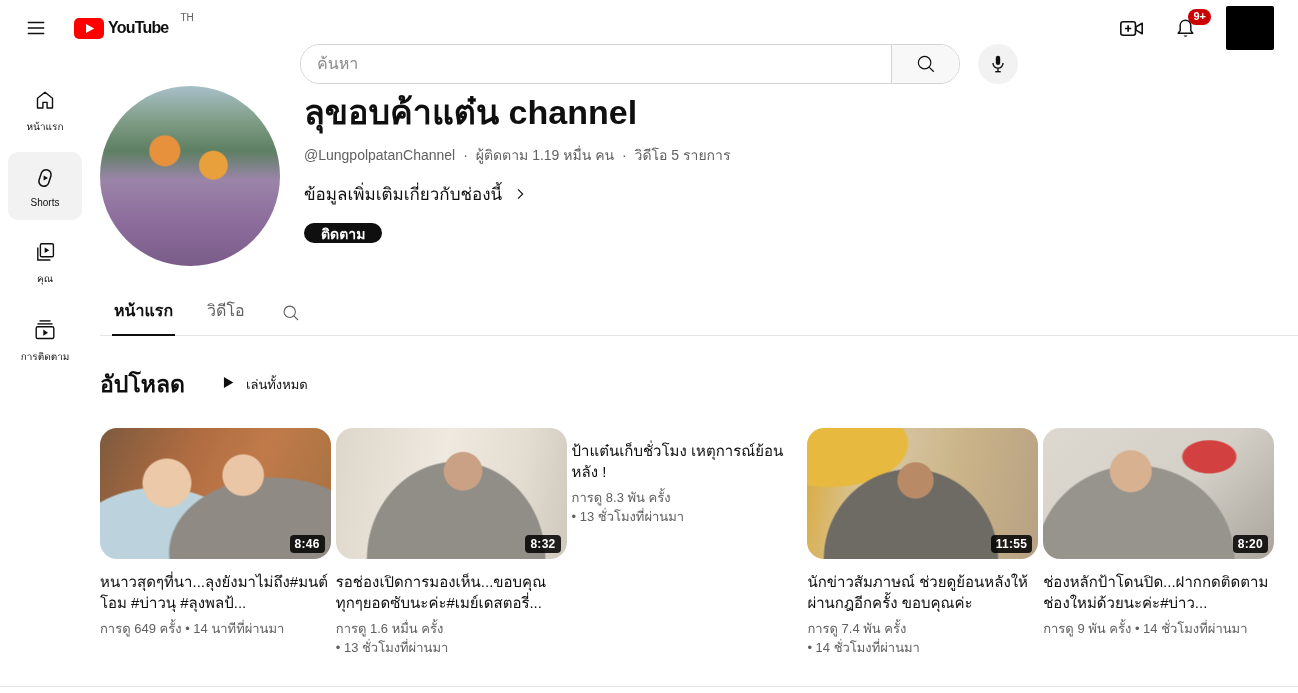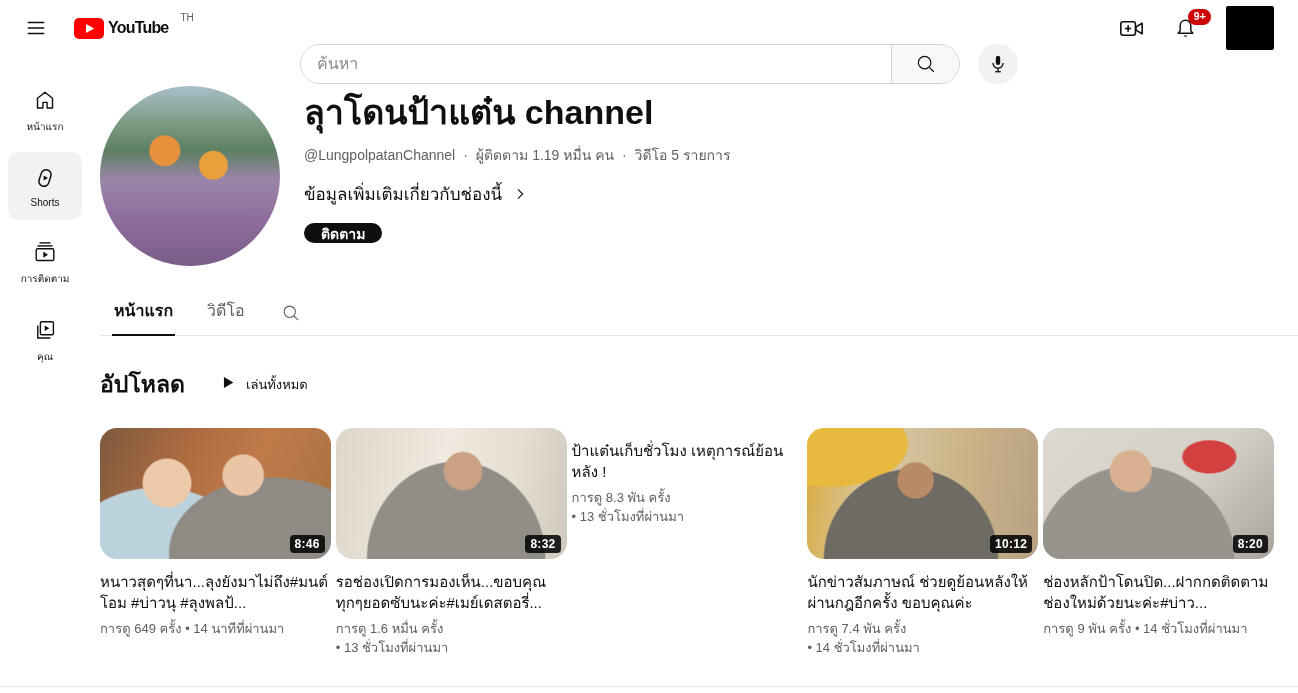--- a/index.html
+++ b/index.html
@@ -188,46 +188,46 @@
         <svg width="24" height="24" viewBox="0 0 24 24">
             <rect x="7" y="3.5" width="10" height="17" rx="5" fill="none" stroke="#0f0f0f" stroke-width="1.5" transform="rotate(18 12 12)"></rect>
             <path d="M10.6 9.6l4.4 2.4-4.4 2.4z" fill="#0f0f0f"></path>
           </svg>
       </span>
       <span class="lbl">Shorts</span>
     </button>
     <button class="side-item">
       <span>
         <svg width="24" height="24" viewBox="0 0 24 24">
+            <path d="M4.8 7.6V20h12.6" fill="none" stroke="#0f0f0f" stroke-width="1.4"></path>
+            <rect x="7.4" y="3.8" width="13" height="13" rx="1.2" fill="none" stroke="#0f0f0f" stroke-width="1.4"></rect>
+            <path d="M11.7 7.5l4.6 2.8-4.6 2.8z" fill="#0f0f0f"></path>
+          </svg>
+      </span>
+      <span class="lbl">คุณ</span>
+    </button>
+    <button class="side-item">
+      <span>
+        <svg width="24" height="24" viewBox="0 0 24 24">
             <path d="M6.5 2.9h11" stroke="#0f0f0f" stroke-width="1.4"></path>
             <path d="M4.5 5.9h15" stroke="#0f0f0f" stroke-width="1.4"></path>
             <rect x="3.2" y="8.8" width="17.6" height="11.7" rx="1.6" fill="none" stroke="#0f0f0f" stroke-width="1.4"></rect>
             <path d="M10.3 11.6l4.7 3.1-4.7 3.1z" fill="#0f0f0f"></path>
           </svg>
       </span>
       <span class="lbl">การติดตาม</span>
     </button>
-    <button class="side-item">
-      <span>
-        <svg width="24" height="24" viewBox="0 0 24 24">
-            <path d="M4.8 7.6V20h12.6" fill="none" stroke="#0f0f0f" stroke-width="1.4"></path>
-            <rect x="7.4" y="3.8" width="13" height="13" rx="1.2" fill="none" stroke="#0f0f0f" stroke-width="1.4"></rect>
-            <path d="M11.7 7.5l4.6 2.8-4.6 2.8z" fill="#0f0f0f"></path>
-          </svg>
-      </span>
-      <span class="lbl">คุณ</span>
-    </button>
   </nav>
 
   <main class="main">
 
     <section class="channel-header">
       <div class="channel-avatar"></div>
       <div class="channel-info">
-        <h1 class="channel-title">ลุาโดนป้าแต๋น channel</h1>
+        <h1 class="channel-title">ลุขอบค้าแต๋น channel</h1>
         <div class="channel-meta">
           <span>@LungpolpatanChannel</span>
           <span class="sep">·</span>
           <span>ผู้ติดตาม 1.19 หมื่น คน</span>
           <span class="sep">·</span>
           <span>วิดีโอ 5 รายการ</span>
         </div>
         <button class="more-info">
           <span>ข้อมูลเพิ่มเติมเกี่ยวกับช่องนี้</span>
           <span>
@@ -292,21 +292,21 @@
       <div class="video-card">
         <div class="video-title">ป้าแต๋นเก็บชั่วโมง เหตุการณ์ย้อนหลัง !</div>
         <div class="video-meta">
           <div>การดู 8.3 พัน ครั้ง</div>
           <div>• 13 ชั่วโมงที่ผ่านมา</div>
         </div>
       </div>
 
       <div class="video-card">
         <div class="thumb thumb-v4">
-          <span class="duration">10:12</span>
+          <span class="duration">11:55</span>
         </div>
         <div class="video-title">นักข่าวสัมภาษณ์ ช่วยดูย้อนหลังให้ผ่านกฎอีกครั้ง ขอบคุณค่ะ</div>
         <div class="video-meta">
           <div>การดู 7.4 พัน ครั้ง</div>
           <div>• 14 ชั่วโมงที่ผ่านมา</div>
         </div>
       </div>
 
       <div class="video-card">
         <div class="thumb thumb-v5">

